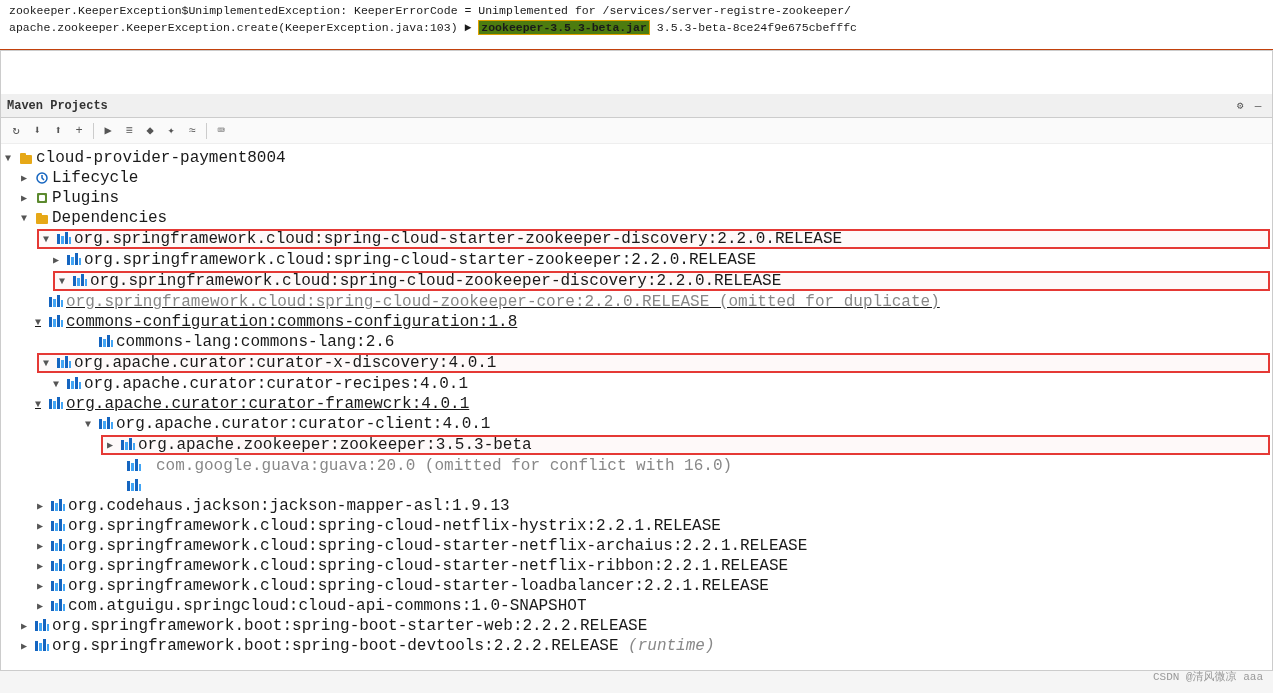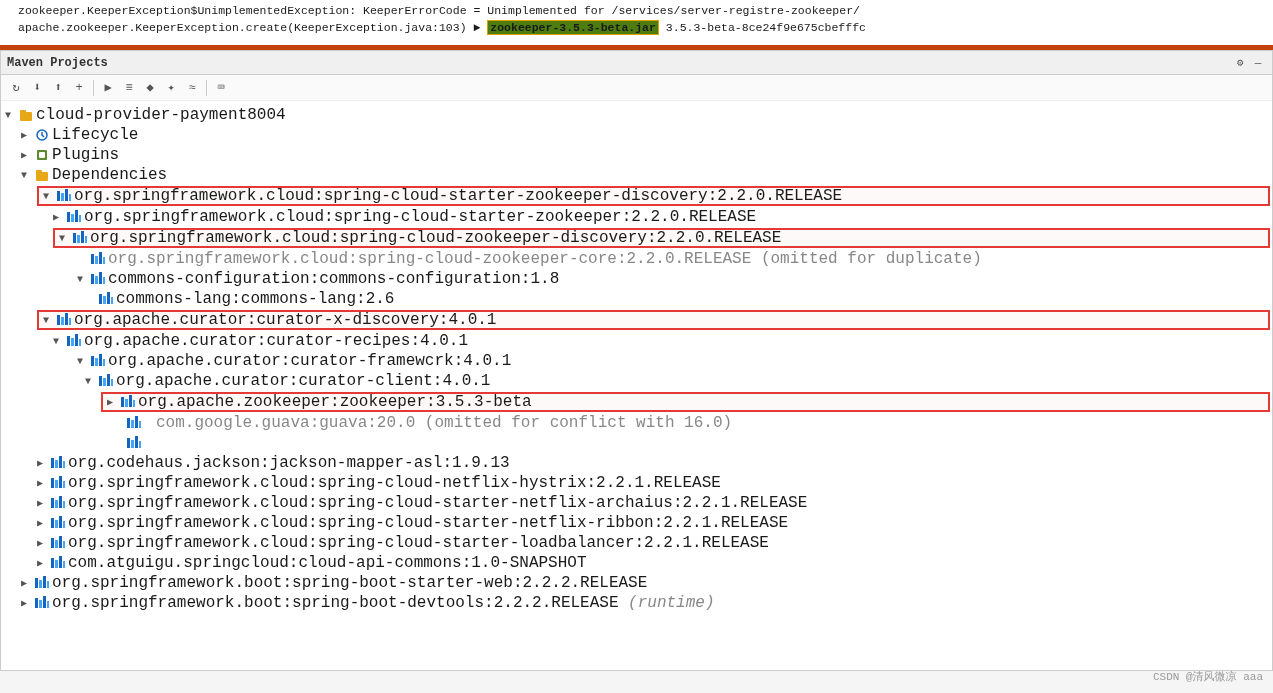--- a/index.html
+++ b/index.html
@@ -9,22 +9,22 @@
       background: #f5f5f5;
       width: 1273px;
       height: 693px;
       overflow: hidden;
       position: relative;
     }
 
     
     .error-bar {
       background: #fff;
-      border-bottom: 5px solid #c2410c;
-      padding: 2px 18px;
+      border-bottom: 1px solid #c2410c;
+      padding: 2px 9px;
       font-size: 11.5px;
       color: #1a1a1a;
       line-height: 1.5;
       height: 50px;
       overflow: hidden;
     }
     .error-line {
       white-space: nowrap;
       overflow: hidden;
     }
@@ -44,20 +44,21 @@
     }
 
     .maven-header {
       background: #f0f0f0;
       border-bottom: 1px solid #ccc;
       padding: 3px 6px;
       display: flex;
       align-items: center;
       justify-content: space-between;
       height: 24px;
+      margin-top: 43px;
     }
     .maven-title {
       font-size: 12px;
       font-weight: bold;
       color: #333;
     }
     .maven-toolbar {
       display: flex;
       gap: 2px;
       align-items: center;
@@ -107,21 +108,21 @@
       padding: 0 4px;
       white-space: nowrap;
       cursor: pointer;
       color: #1a1a1a;
     }
 
     .indent-0 { padding-left: 4px; }
     .indent-1 { padding-left: 20px; }
     .indent-2 { padding-left: 36px; }
     .indent-3 { padding-left: 52px; }
-    .indent-4 { padding-left: 76px; }
+    .indent-4 { padding-left: 34px; text-decoration: underline; }
     .indent-5 { padding-left: 84px; }
     .indent-6 { padding-left: 100px; gap: 12px; }
 
     .toggle-arrow {
       display: inline-block;
       width: 12px;
       font-size: 10px;
       color: #555;
       margin-right: 2px;
       flex-shrink: 0;

